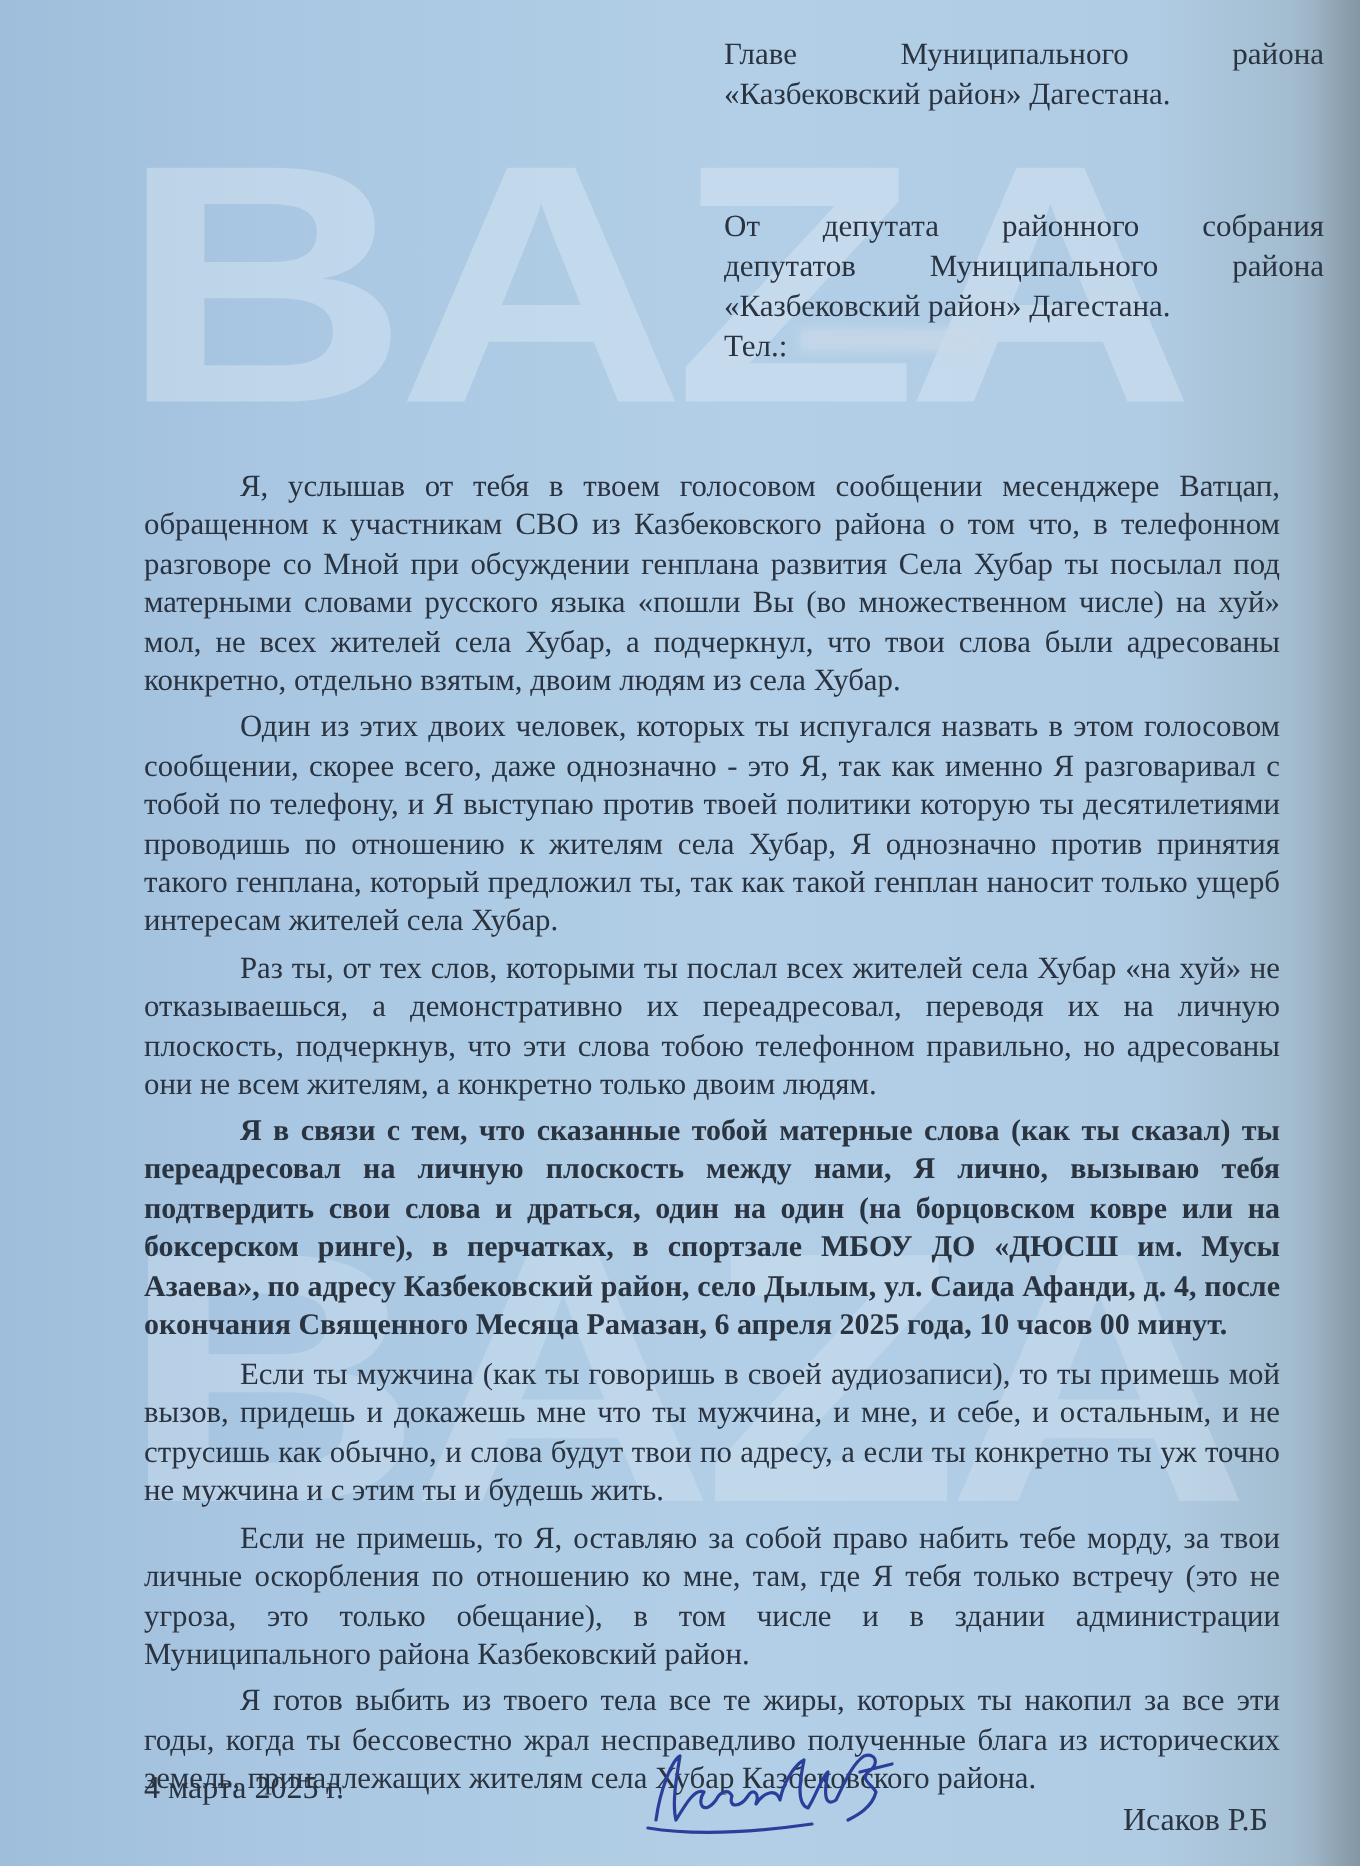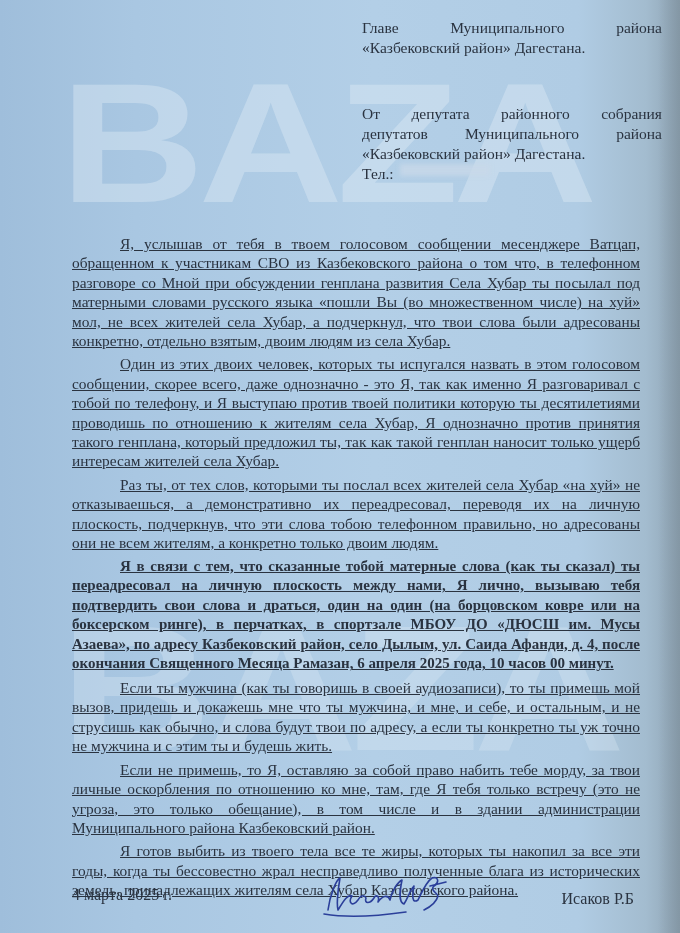--- a/index.html
+++ b/index.html
@@ -87,21 +87,20 @@
       padding-left: 40px;
       box-sizing: border-box;
     }
     .body-text {
       position: absolute;
       left: 72px;
       top: 234px;
       width: 568px;
       font-size: 15.4px;
       line-height: 19.4px;
-      text-decoration: underline;
     }
     .body-text p {
       margin: 0 0 4px 0;
       text-indent: 48px;
       text-align: justify;
     }
     .body-text p.bold {
       font-weight: bold;
       font-size: 15px;
       line-height: 19.6px;
@@ -113,21 +112,21 @@
       width: 568px;
       height: 40px;
       font-size: 16px;
     }
     .date {
       position: absolute;
       left: 0; top: 4px;
     }
     .signer {
       position: absolute;
-      right: 6px; top: 8px; text-align: center;
+      right: 6px; top: 20px; text-align: center;
     }
     .signature {
       position: absolute;
       left: 246px;
       top: -12px;
       width: 150px;
       height: 50px;
     }
     .edge-shadow {
       position: absolute;

